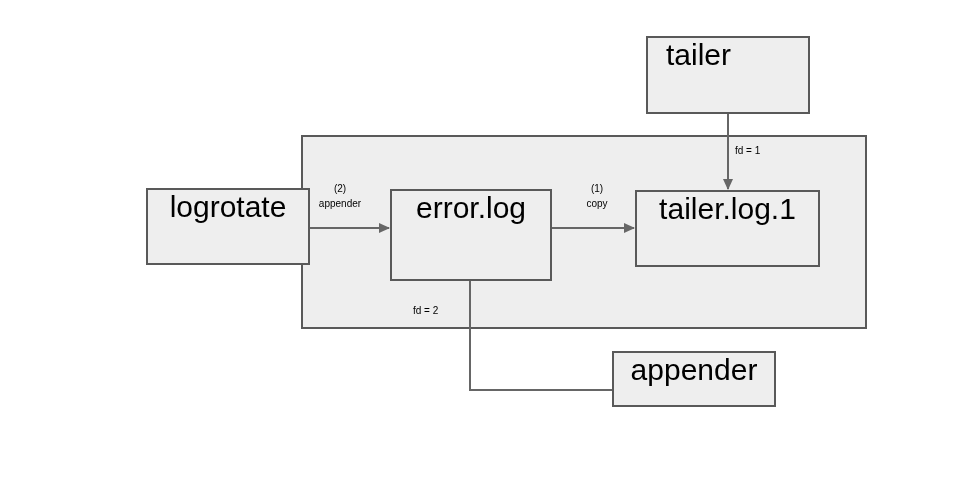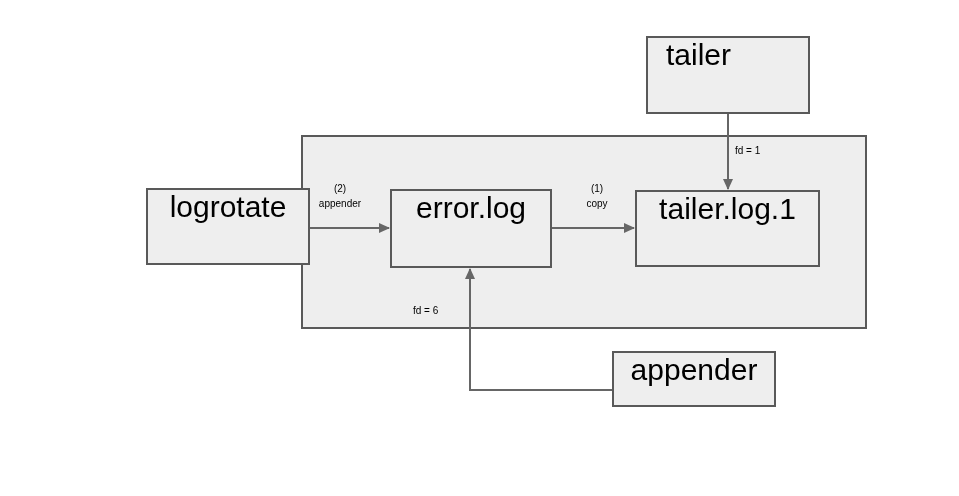--- a/index.html
+++ b/index.html
@@ -30,21 +30,21 @@
     border: 2px solid var(--node-border, #595959);
     display: flex;
     align-items: flex-start;
     justify-content: center;
     font-size: 30px;
     color: var(--text, #000000);
     white-space: nowrap;
   }
   #node-tailer      { left: 646px; top: 36px;  width: 164px; height: 78px; justify-content: flex-start; padding-left: 18px; }
   #node-logrotate   { left: 98px;  top: 188px; width: 164px; height: 77px; margin-left: 48px; }
-  #node-error-log   { left: 390px; top: 189px; width: 162px; height: 79px; }
+  #node-error-log   { left: 390px; top: 189px; width: 162px; height: 92px; }
   #node-error-log-1 { left: 635px; top: 190px; width: 185px; height: 77px; }
   #node-appender    { left: 612px; top: 351px; width: 164px; height: 56px; }
   .edges {
     position: absolute;
     left: 0; top: 0;
     pointer-events: none;
   }
   .edge {
     stroke: var(--arrow, #666666);
     stroke-width: 2;
@@ -108,15 +108,15 @@
     <div>appender</div>
   </div>
 
   <div class="edge-label two-line" id="label-copy">
     <div>(1)</div>
     <div>copy</div>
   </div>
 
   <div class="edge-label" id="label-fd1">fd = 1</div>
 
-  <div class="edge-label" id="label-fd2">fd = 6</div>
+  <div class="edge-label" id="label-fd2">fd = 2</div>
 
 </div>
 
 </body></html>

